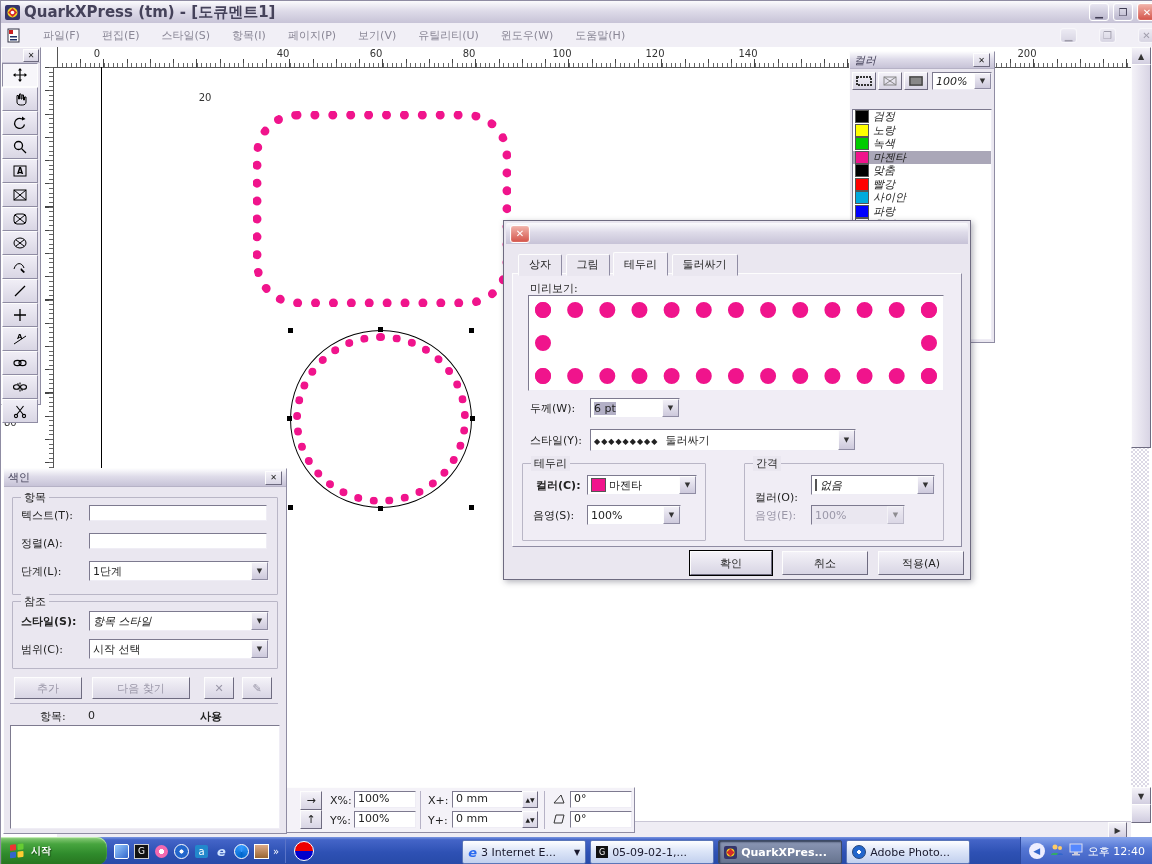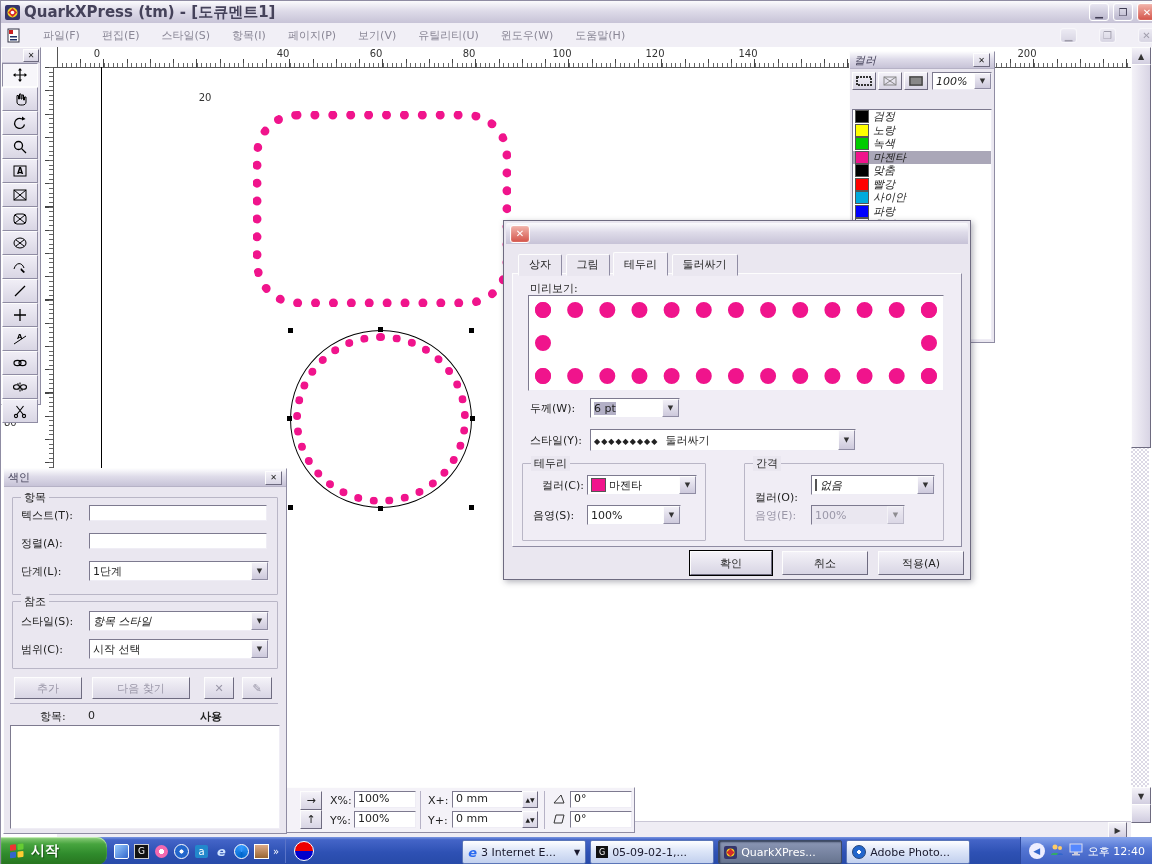--- a/index.html
+++ b/index.html
@@ -339,21 +339,21 @@
     </span>
 
     <span class="lbl abs" style="left:26px;top:212px;">스타일(Y):</span>
     <span class="combo abs" style="left:86px;top:208px;width:264px;height:20px;">
       <span class="val"><span style="font-size:8px;letter-spacing:1px;">◆◆◆◆◆◆◆◆◆</span>&nbsp;&nbsp;<span>둘러싸기</span></span>
       <span class="drop">▼</span>
     </span>
 
     <div class="grp" style="left:18px;top:242px;width:182px;height:76px;">
       <span class="legend">테두리</span>
-      <span class="lbl abs" style="left:19px;top:14px;">컬러(C):</span>
+      <span class="lbl abs" style="left:13px;top:14px;font-weight:bold;">컬러(C):</span>
       <span class="combo abs" style="left:64px;top:11px;width:108px;height:18px;">
         <span class="val" style="display:flex;align-items:center;gap:3px;">
             <span class="swatch" style="width: 13px; height: 12px; background: rgb(240, 20, 140);"></span>
             <span>마젠타</span>
           </span>
         <span class="drop">▼</span>
       </span>
       <span class="lbl abs" style="left:10px;top:44px;">음영(S):</span>
       <span class="combo abs" style="left:64px;top:41px;width:92px;height:18px;">
         <span class="val">100%</span>
@@ -403,21 +403,21 @@
       <span class="abs" style="left:76px;top:35px;width:178px;"><input class="txt" value="" style=""></span>
       <span class="lbl abs" style="left:8px;top:66px;">단계(L):</span>
       <span class="combo abs" style="left:76px;top:63px;width:178px;height:18px;">
         <span class="val">1단계</span>
         <span class="drop">▼</span>
       </span>
     </div>
 
     <div class="grp" style="left:8px;top:132px;width:264px;height:66px;background:#eae7f0;">
       <span class="legend">참조</span>
-      <span class="lbl abs" style="left:8px;top:12px;">스타일(S):</span>
+      <span class="lbl abs" style="left:8px;top:12px;font-weight:bold;">스타일(S):</span>
       <span class="combo abs" style="left:76px;top:9px;width:178px;height:18px;">
         <span class="val" style="font-style:italic;">항목 스타일</span>
         <span class="drop">▼</span>
       </span>
       <span class="lbl abs" style="left:8px;top:40px;">범위(C):</span>
       <span class="combo abs" style="left:76px;top:37px;width:178px;height:18px;">
         <span class="val">시작 선택</span>
         <span class="drop">▼</span>
       </span>
     </div>
@@ -468,21 +468,21 @@
       <span style="display:inline-block;width:16px;height:16px;">
         <svg width="16" height="16" viewBox="0 0 16 16">
             <g transform="skewY(-6)">
               <rect x="1" y="2" width="6" height="6" fill="#e33" rx="1"></rect>
               <rect x="8.5" y="2" width="6" height="6" fill="#6c3" rx="1"></rect>
               <rect x="1" y="9.5" width="6" height="6" fill="#36c" rx="1"></rect>
               <rect x="8.5" y="9.5" width="6" height="6" fill="#fc3" rx="1"></rect>
             </g>
           </svg>
       </span>
-      <span style="color:#fff;font-weight:bold;font-size:14px;text-shadow:1px 1px 1px #1d4f17;">시작</span>
+      <span style="color:#fff;font-weight:bold;font-size:10px;text-shadow:1px 1px 1px #1d4f17;">시작</span>
     </div>
 
     <div style="display:flex;align-items:center;gap:3px;padding:0 6px;border-right:1px solid #5a74c8;height:24px;">
       <span class="ql">
           <span style="width:13px;height:13px;background:linear-gradient(135deg,#9cf,#36c);border:1px solid #fff;border-radius:2px;"></span>
         </span>
       <span class="ql">
           <span style="width:13px;height:13px;background:#111;color:#fff;font-size:9px;display:flex;align-items:center;justify-content:center;border:1px solid #ccc;">G</span>
         </span>
       <span class="ql">
@@ -519,21 +519,21 @@
       <span style="flex:1;overflow:hidden;">05-09-02-1,...</span>
     </div>
     <div class="task active" style="width:112px;margin-left:4px;">
       <span style="display:inline-flex;">
           <svg width="13" height="13">
             <rect width="13" height="13" rx="2" fill="#35356b"></rect>
             <circle cx="6.5" cy="6.5" r="4" fill="#f5d520"></circle>
             <path d="M6.5 2.5L10.5 6.5L6.5 10.5L2.5 6.5Z" fill="#d42a2a"></path>
           </svg>
         </span>
-      <span style="flex:1;overflow:hidden;">QuarkXPres...</span>
+      <span style="flex:1;overflow:hidden;font-weight:bold;">QuarkXPres...</span>
     </div>
     <div class="task" style="width:112px;margin-left:4px;">
       <span style="width:12px;height:12px;border-radius:50%;background:radial-gradient(circle,#fff 0 20%,#26c 25%);border:1px solid #247;"></span>
       <span style="flex:1;overflow:hidden;">Adobe Photo...</span>
     </div>
 
     <span style="flex:1"></span>
 
     <div style="display:flex;align-items:center;gap:5px;height:28px;padding:0 8px;background:linear-gradient(180deg,#88a5ec,#5577d4 40%,#3e5fc2);border-left:1px solid #2c49a0;">
       <span style="width:16px;height:16px;border-radius:50%;background:#eef;color:#36c;display:flex;align-items:center;justify-content:center;font-size:9px;">◀</span>

